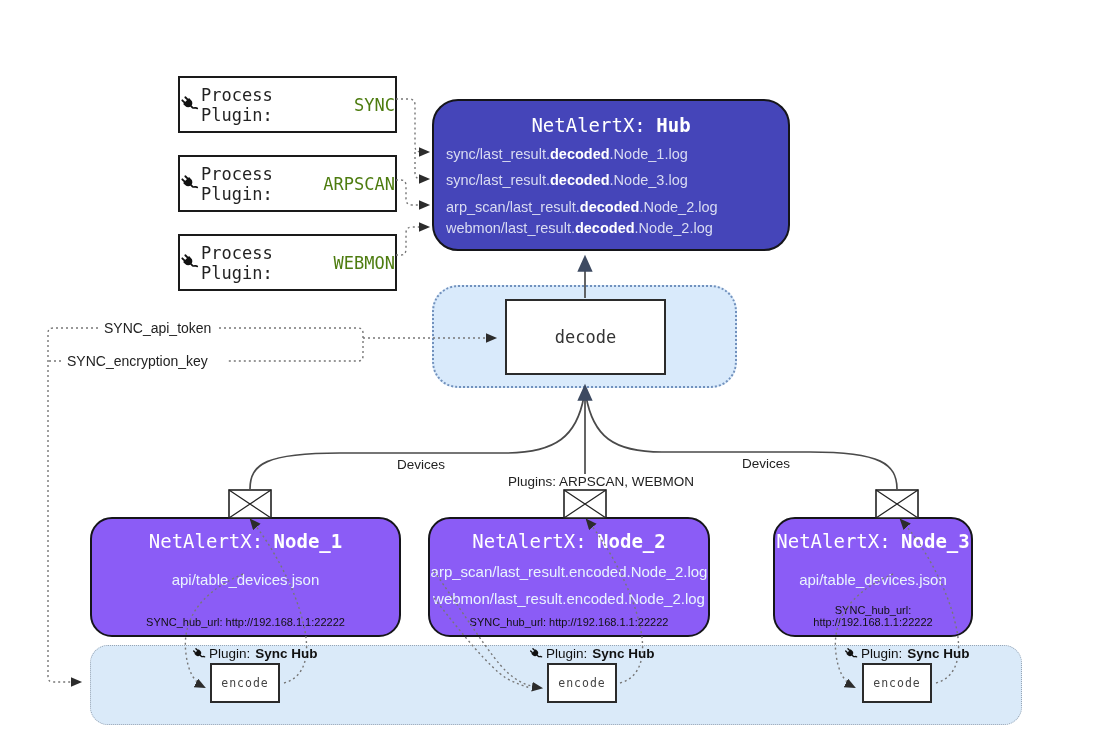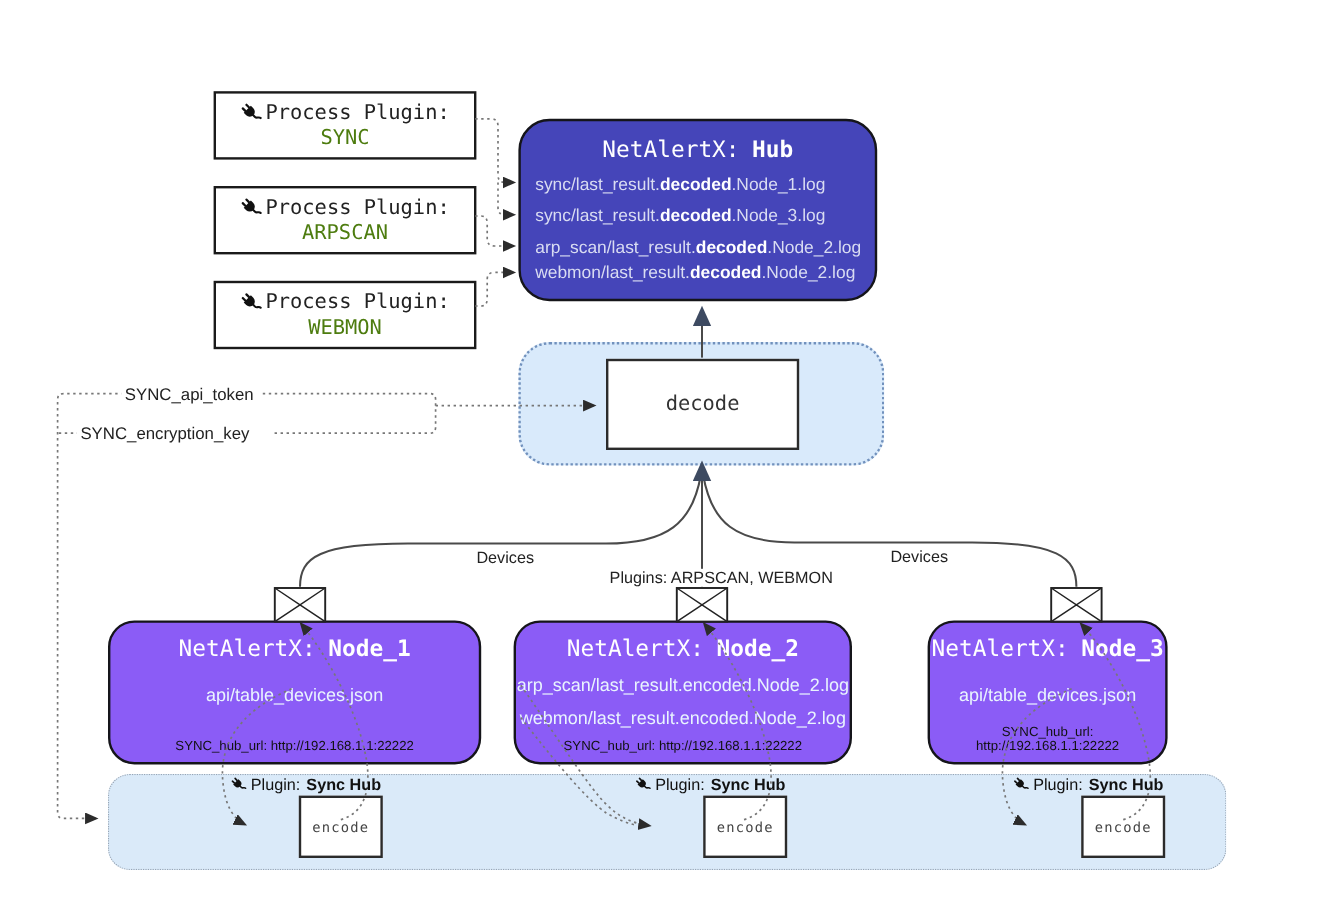--- a/index.html
+++ b/index.html
@@ -6,40 +6,40 @@
   #canvas{position:relative;width:1117px;height:754px;background:#fff;
           font-family:"Liberation Sans",sans-serif;overflow:hidden;}
   .mono{font-family:"DejaVu Sans Mono",monospace;}
   
   .title{position:absolute;top:16px;left:0;width:100%;display:flex;justify-content:center;
          align-items:center;gap:8px;font-size:28px;color:#1a1a1a;z-index:3;}
   .title .t-name{font-weight:bold;}
   
   .pbox{position:absolute;left:178px;width:219px;height:57px;background:#fff;
         border:2px solid #1a1a1a;z-index:2;box-sizing:border-box;
-        display:flex;flex-direction:column;align-items:center;justify-content:center;}
+        display:flex;flex-direction:row;align-items:center;justify-content:center;}
   .pbox .l1{display:flex;align-items:center;gap:2px;font-size:17px;color:#222;}
   .pbox .l2{font-size:17px;color:#4d7c0f;margin-top:1px;}
   
-  .hub{position:absolute;left:432px;top:99px;width:299px;height:152px;background:#4545b9;
+  .hub{position:absolute;left:432px;top:99px;width:358px;height:152px;background:#4545b9;
        border:2px solid #15151a;border-radius:26px;z-index:2;box-sizing:border-box;}
   .hub-title{position:absolute;top:13px;left:0;width:100%;text-align:center;
              font-size:19px;color:#fff;}
   .hub-title b{margin-left:0.55em;}
   .hlog{position:absolute;left:12px;font-size:14.5px;color:#d9dcf2;white-space:nowrap;}
   .hlog b{color:#fff;}
   .hub-url{position:absolute;left:432px;top:74px;width:299px;text-align:center;
            font-size:11.5px;color:#222;z-index:3;}
   
   .panel{position:absolute;left:432px;top:285px;width:305px;height:103px;background:#d9eafb;
          border:2px dotted #7191bd;border-radius:26px;z-index:2;box-sizing:border-box;}
   .wbox{position:absolute;background:#fff;border:2px solid #2b2b2b;box-sizing:border-box;
         display:flex;align-items:center;justify-content:center;z-index:3;}
   #decode-box{left:505px;top:299px;width:161px;height:76px;font-size:17px;color:#333;}
-  .encode-box{width:70px;height:52px;top:663px;font-size:11.5px;color:#444;letter-spacing:1px;margin-left:39px;}
+  .encode-box{width:70px;height:40px;top:663px;font-size:11.5px;color:#444;letter-spacing:1px;}
   
   .node{position:absolute;top:517px;height:120px;background:#8b5cf6;border:2px solid #15151a;
         border-radius:22px;z-index:2;box-sizing:border-box;}
   .node-title{position:absolute;top:11px;left:0;width:100%;text-align:center;
               font-size:19px;color:#fff;white-space:nowrap;}
   .node-title b{margin-left:0.55em;}
   .nfile{position:absolute;left:0;width:100%;text-align:center;font-size:15px;
          color:#e9f4fe;white-space:nowrap;}
   .nurl{position:absolute;bottom:7px;left:0;width:100%;text-align:center;
         font-size:11px;color:#111;}

